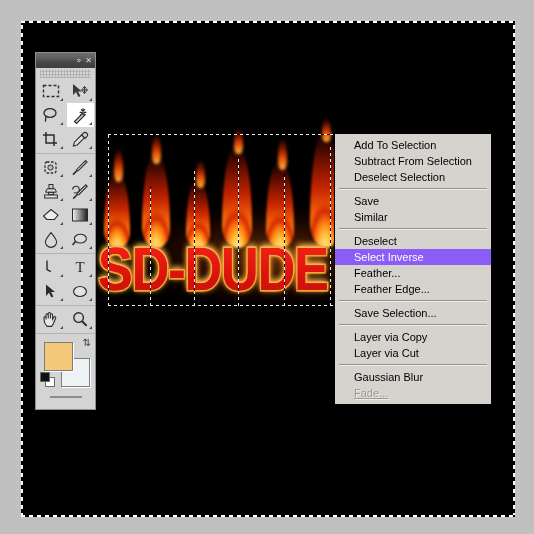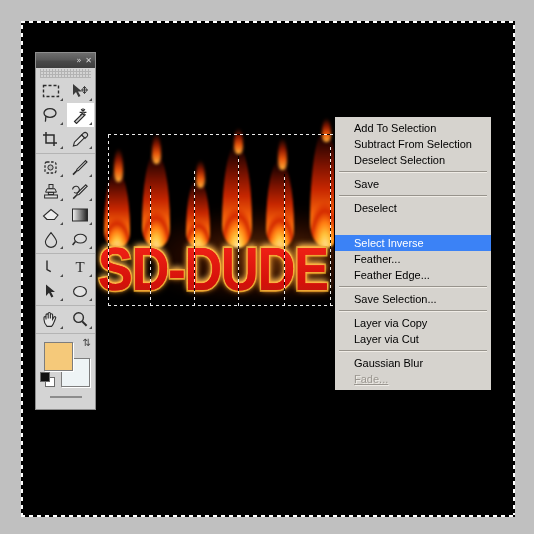--- a/index.html
+++ b/index.html
@@ -146,35 +146,35 @@
     box-shadow:1px 1px 0 #fff;
   }
   #sw-swap{position:absolute;right:4px;top:4px;font-size:10px;color:#3c3c3c;line-height:10px;}
   #sw-def{position:absolute;left:4px;top:38px;width:13px;height:13px;}
   #sw-def .a{position:absolute;left:0;top:0;width:8px;height:8px;background:#111;border:1px solid #6a6a6a;}
   #sw-def .b{position:absolute;left:5px;top:5px;width:8px;height:8px;background:#fff;border:1px solid #6a6a6a;}
   #tb-bottomline{margin:6px auto 0 auto;width:32px;height:2px;background:#8c8c8c;}
 
   
   #ctxmenu{
-    position:absolute;left:334px;top:116px;width:158px;
+    position:absolute;left:334px;top:133px;width:158px;
     background:#d6d3ce;
     border:1px solid #000;
     box-shadow:2px 2px 0 rgba(0,0,0,.55);
     box-sizing:border-box;
     padding:3px 0;
     font-size:11px;color:#000;
   }
   .mi{
     height:16px;line-height:16px;
     padding:0 6px 0 19px;
     white-space:nowrap;
     cursor:default;
   }
-  .mi.hl{background:#3b82f6;color:#fff;margin-top:19px;}
+  .mi.hl{background:#8b5cf6;color:#fff;}
   .mi.dis{color:#9a9690;text-shadow:1px 1px 0 #efece7;text-decoration:underline;}
   .msep{
     height:0;margin:3px 4px;
     border-top:1px solid #97938c;
     border-bottom:1px solid #f0ece6;
   }
 </style>
 </head>
 <body>
 
@@ -413,20 +413,21 @@
 
 <div id="ctxmenu">
 
   <div class="mi">Add To Selection</div>
   <div class="mi">Subtract From Selection</div>
   <div class="mi">Deselect Selection</div>
 
   <div class="msep"></div>
 
   <div class="mi">Save</div>
+  <div class="mi">Similar</div>
 
   <div class="msep"></div>
 
   <div class="mi">Deselect</div>
   <div class="mi hl">Select Inverse</div>
   <div class="mi">Feather...</div>
   <div class="mi">Feather Edge...</div>
 
   <div class="msep"></div>
 

